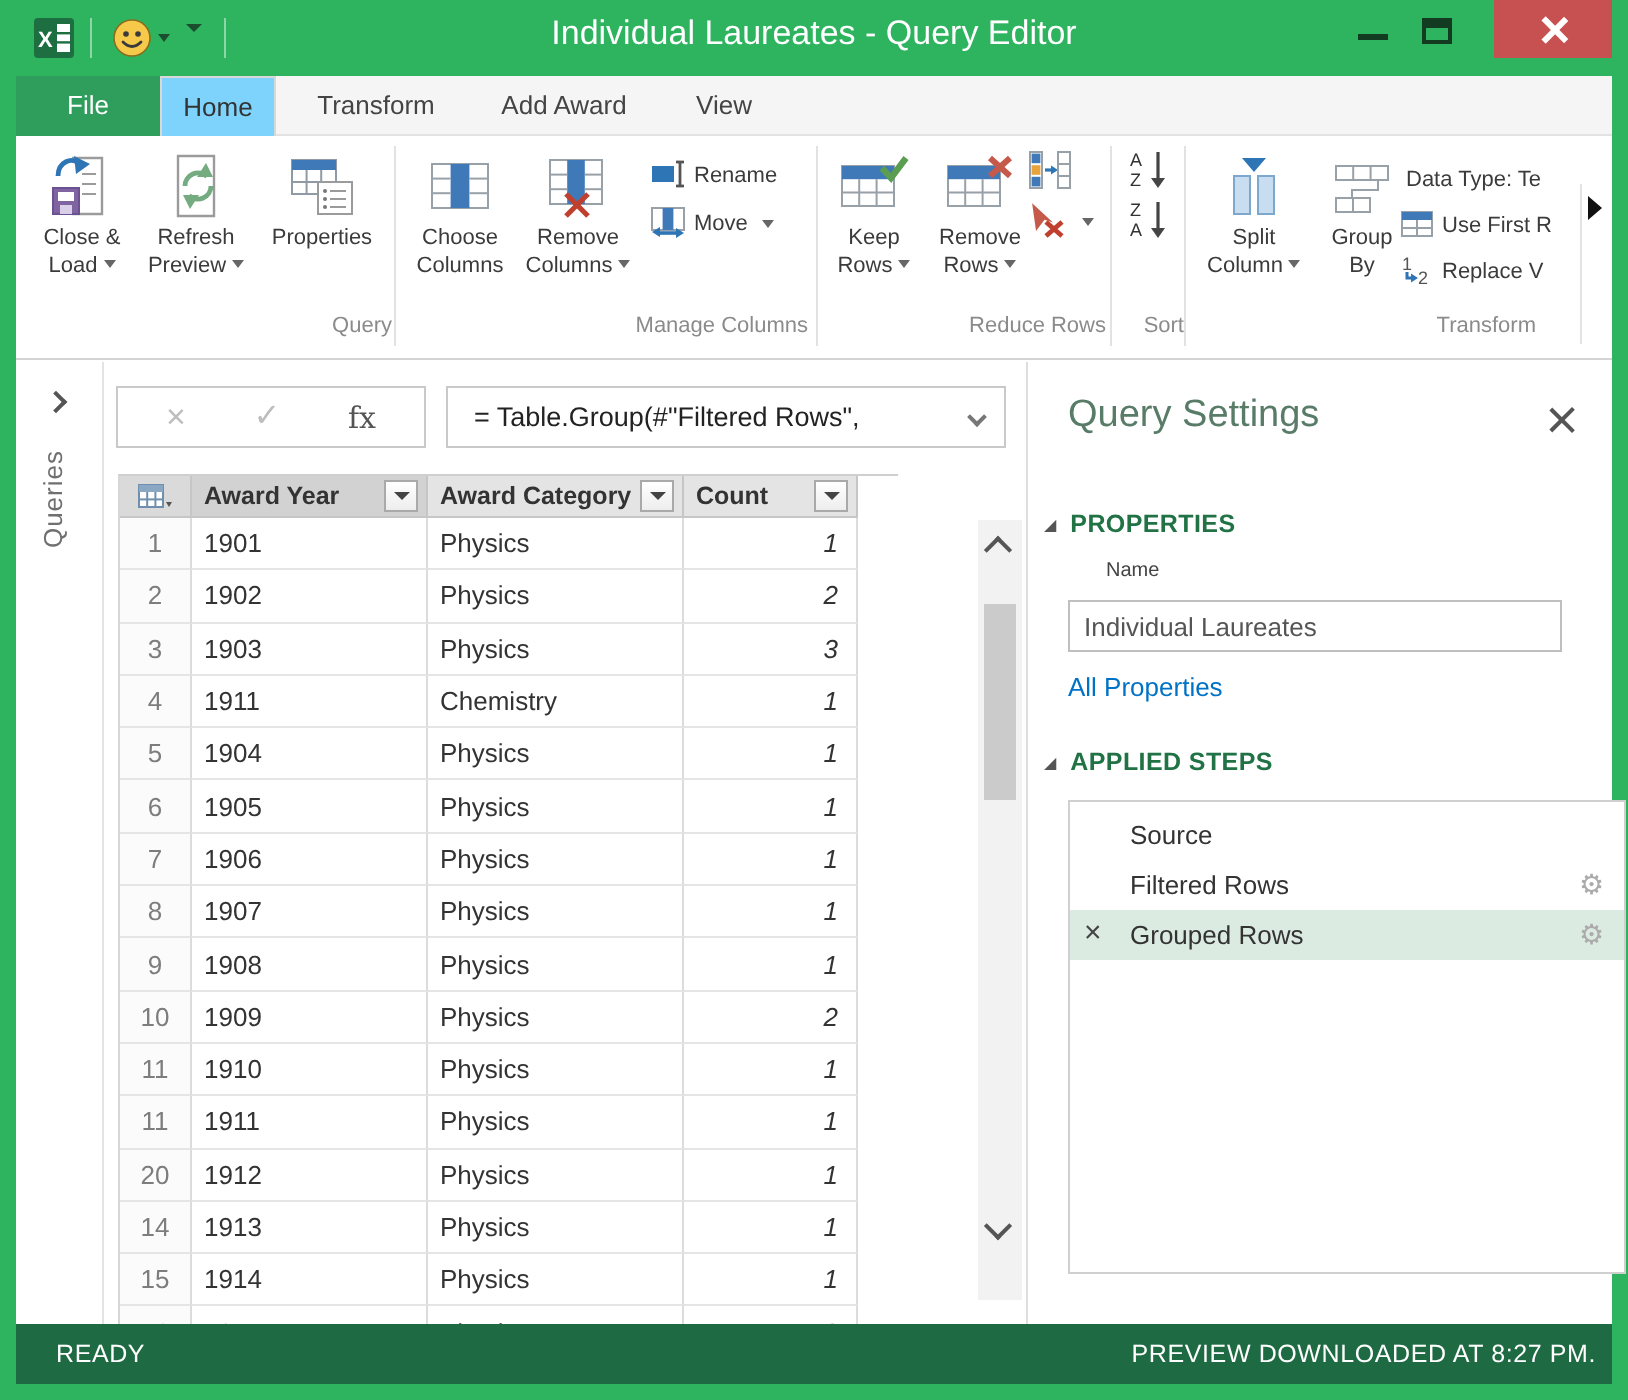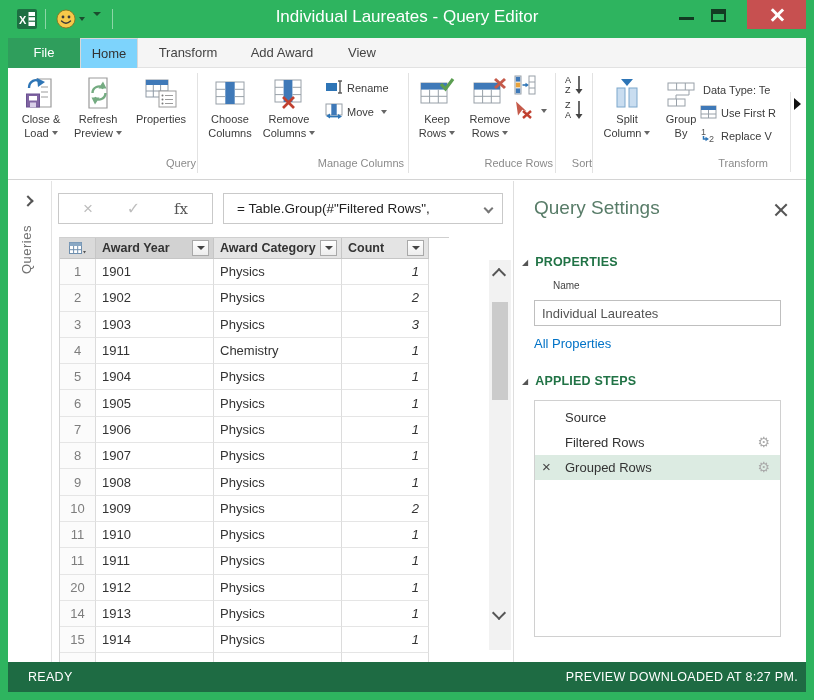--- a/index.html
+++ b/index.html
@@ -110,21 +110,21 @@
   .qs-close i{position:absolute;left:8px;top:1px;width:2.4px;height:16px;background:#555;}
   .qs-close i:first-child{transform:rotate(45deg);}
   .qs-close i:last-child{transform:rotate(-45deg);}
   .sec-head{position:absolute;left:8px;display:flex;align-items:center;gap:7px;}
   .sec-tri{font-size:8px;color:#555;}
   .sec-label{font-size:12.5px;font-weight:bold;color:#217346;letter-spacing:.2px;}
   .name-label{position:absolute;left:24px;top:99px;font-size:10px;color:#444;margin-left:15px;}
   .name-input{position:absolute;left:20px;top:119px;width:247px;height:26px;border:1px solid #bfbfbf;
     font-family:inherit;font-size:13px;color:#555;padding:0 0 0 7px;outline:none;background:#fff;}
   .all-props{position:absolute;left:20px;top:155px;font-size:13px;color:#0072c6;}
-  .steps-box{position:absolute;left:20px;top:219px;width:247px;height:237px;border:1px solid #d0d0d0;
+  .steps-box{position:absolute;left:20px;top:219px;width:279px;height:237px;border:1px solid #d0d0d0;
     background:#fff;padding-top:4px;}
   .step{position:relative;height:25px;display:flex;align-items:center;font-size:13px;color:#333;}
   .step .slabel{margin-left:30px;}
   .step.sel{background:#dcebe2;}
   .step .del{position:absolute;left:7px;top:3px;font-size:15px;color:#444;line-height:18px;}
   .step .gear{position:absolute;right:10px;top:3px;font-size:14px;color:#ababab;line-height:18px;}
   
   .statusbar{position:absolute;left:8px;top:662px;width:798px;height:30px;background:#1e6b43;
     color:#fff;font-size:12.5px;}
   .statusbar .sl{position:absolute;left:20px;top:8px;letter-spacing:.3px;}

